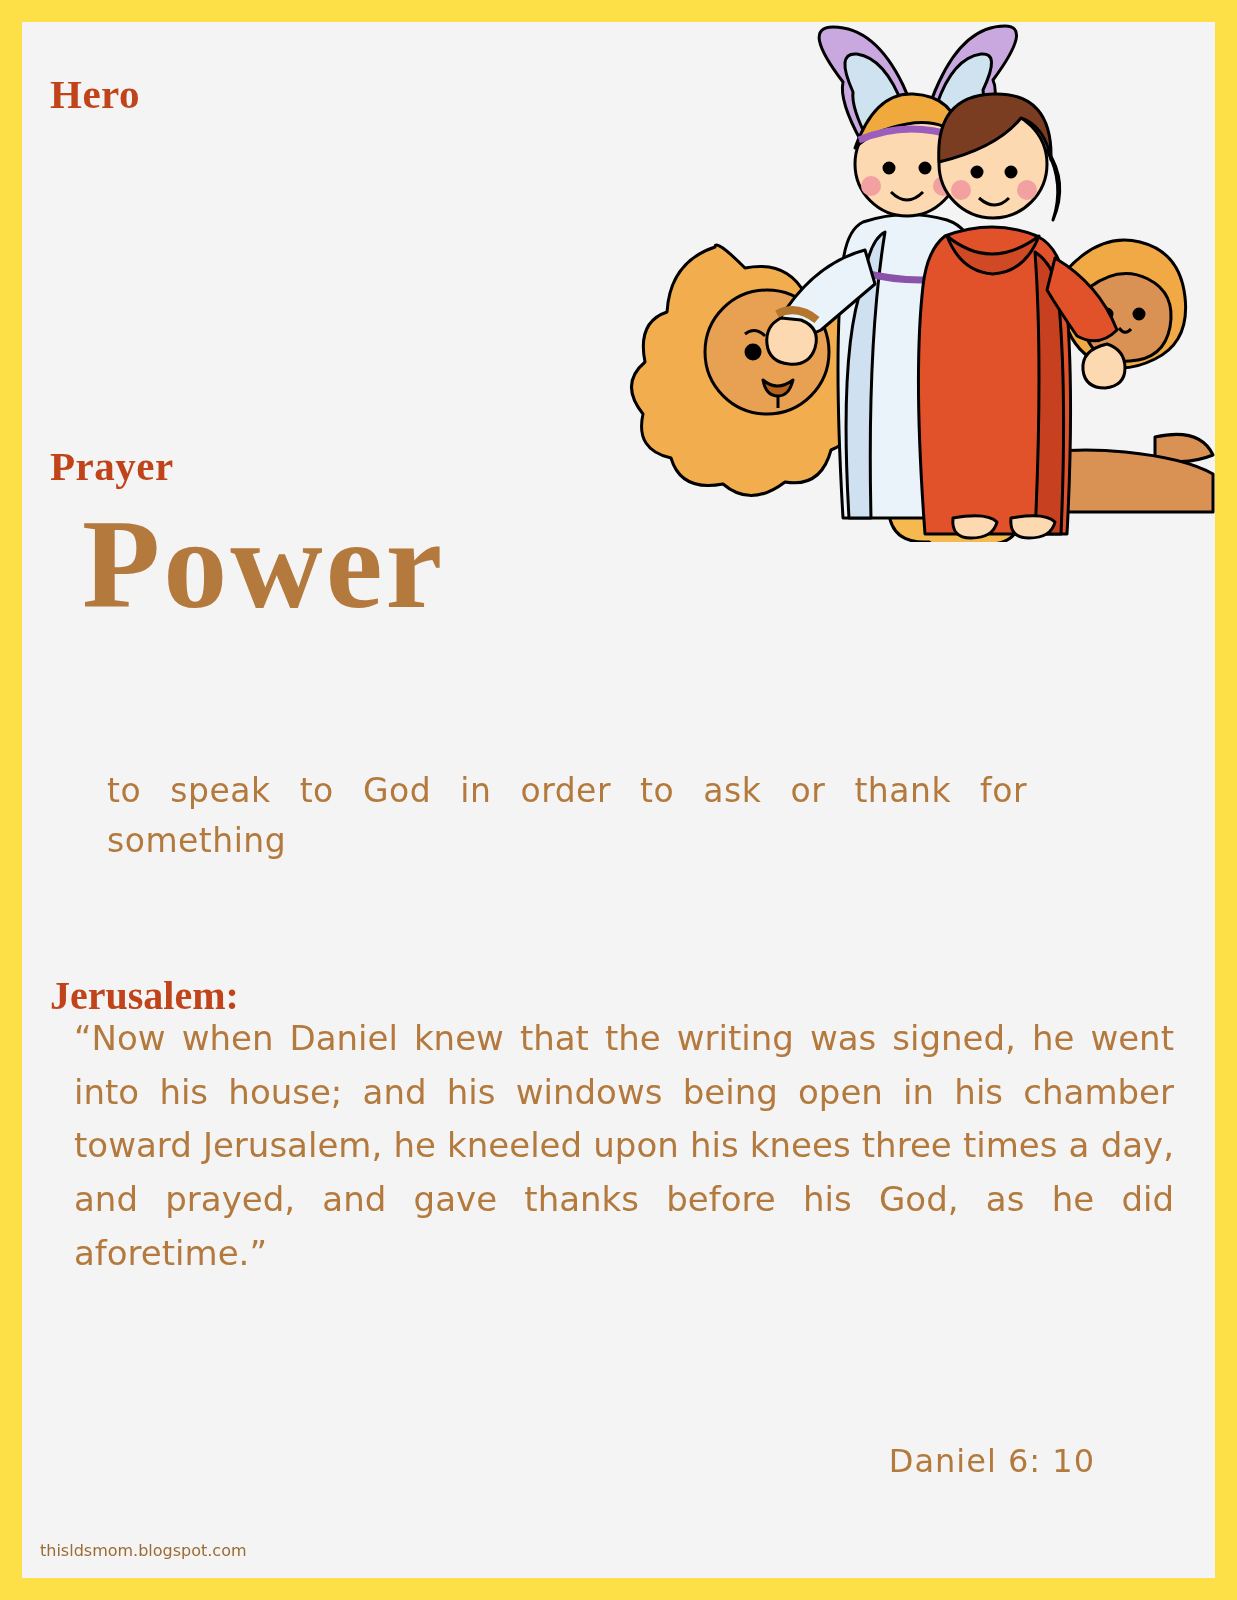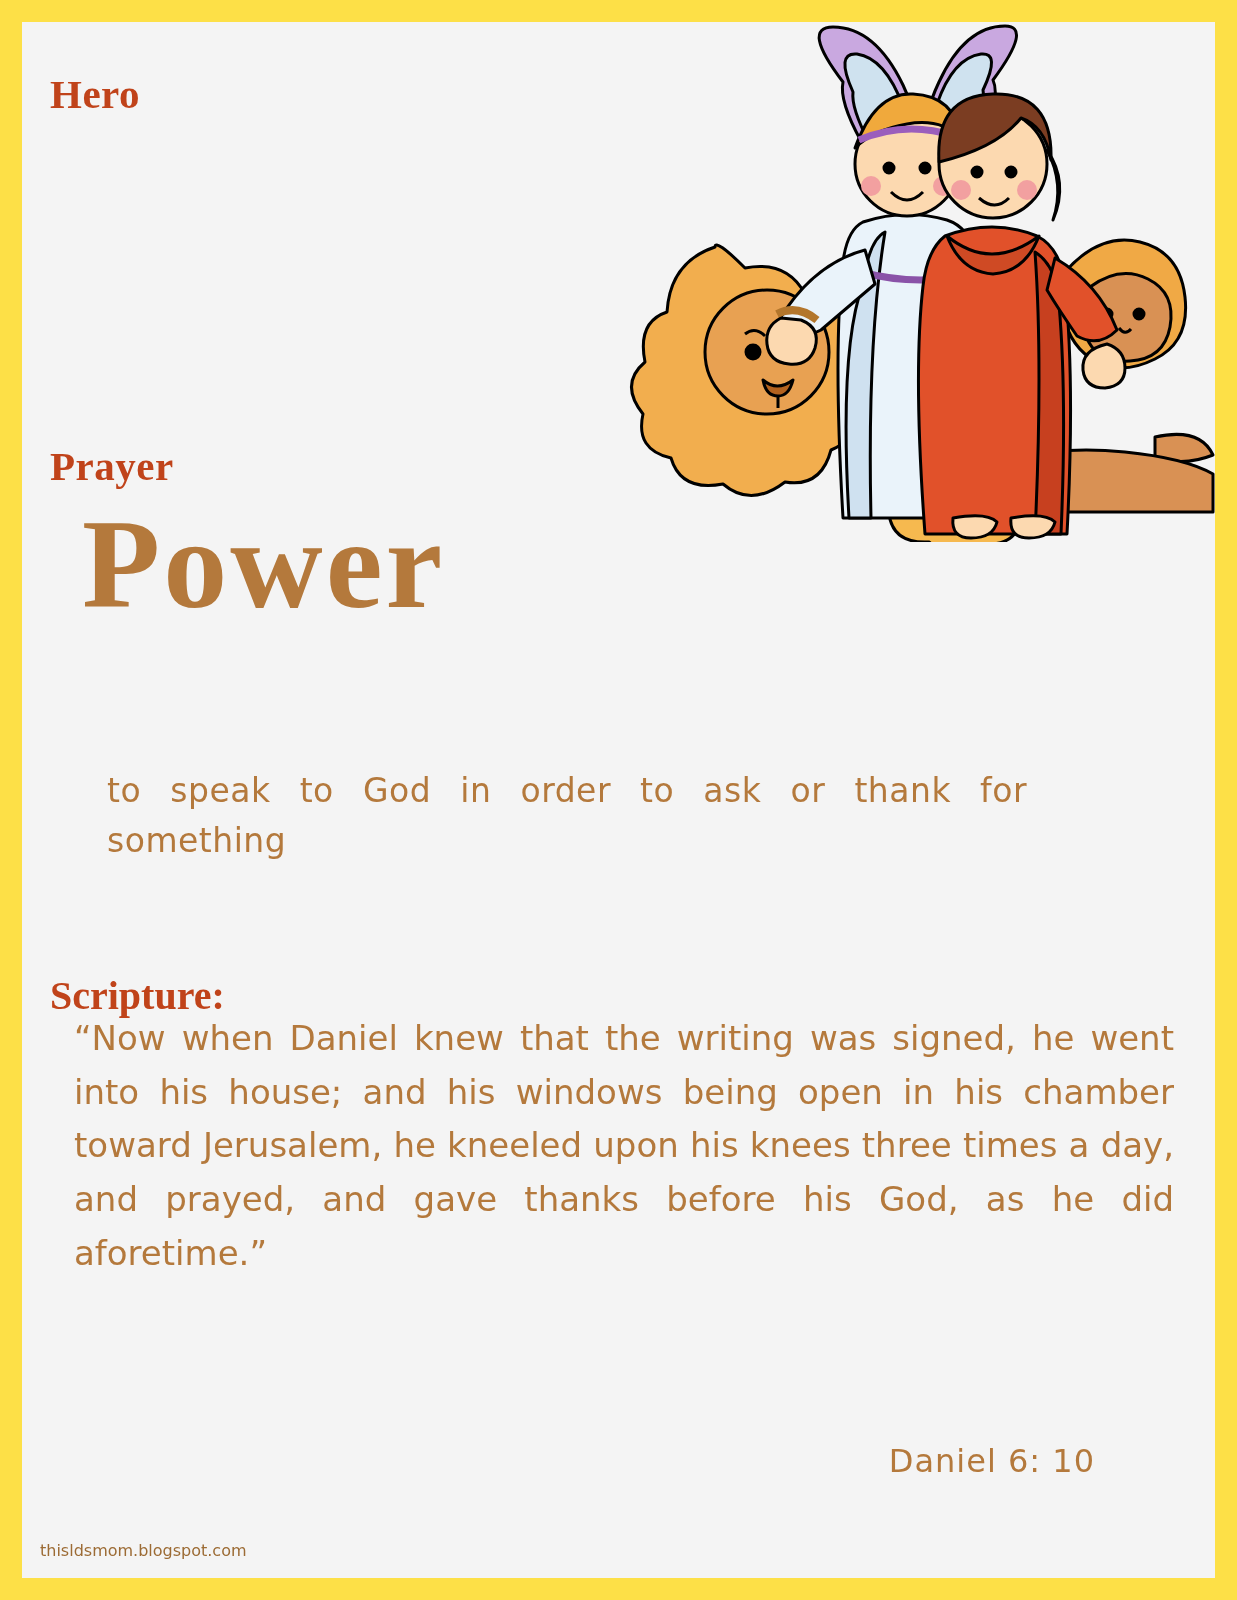--- a/index.html
+++ b/index.html
@@ -157,21 +157,21 @@
 <div class="page">
   <div class="inner">
 
     <div class="label-hero">Hero</div>
 
     <div class="label-power">Prayer</div>
     <div class="title-prayer">Power</div>
 
     <div class="sec-means-body">to speak to God in order to ask or thank for something</div>
 
-    <div class="section-head sec-scripture-head">Scripture:</div>
+    <div class="section-head sec-scripture-head">Jerusalem:</div>
     <div class="sec-scripture-body">“Now when Daniel knew that the writing was signed, he went into his house; and his windows being open in his chamber toward Jerusalem, he kneeled upon his knees three times a day, and prayed, and gave thanks before his God, as he did aforetime.”</div>
 
     <div class="reference">Daniel 6: 10</div>
     <div class="credit">thisldsmom.blogspot.com</div>
 
     <div class="art">
       <svg width="620" height="520" viewBox="0 0 620 520" xmlns="http://www.w3.org/2000/svg">
 
         <g stroke="#000" stroke-width="3" stroke-linejoin="round">
           <path d="M470 250 q35 -40 75 -30 q40 10 45 55 q5 45 -30 62 q-40 20 -70 -5 q-30 -26 -20 -82z" fill="#f0a945"></path>

